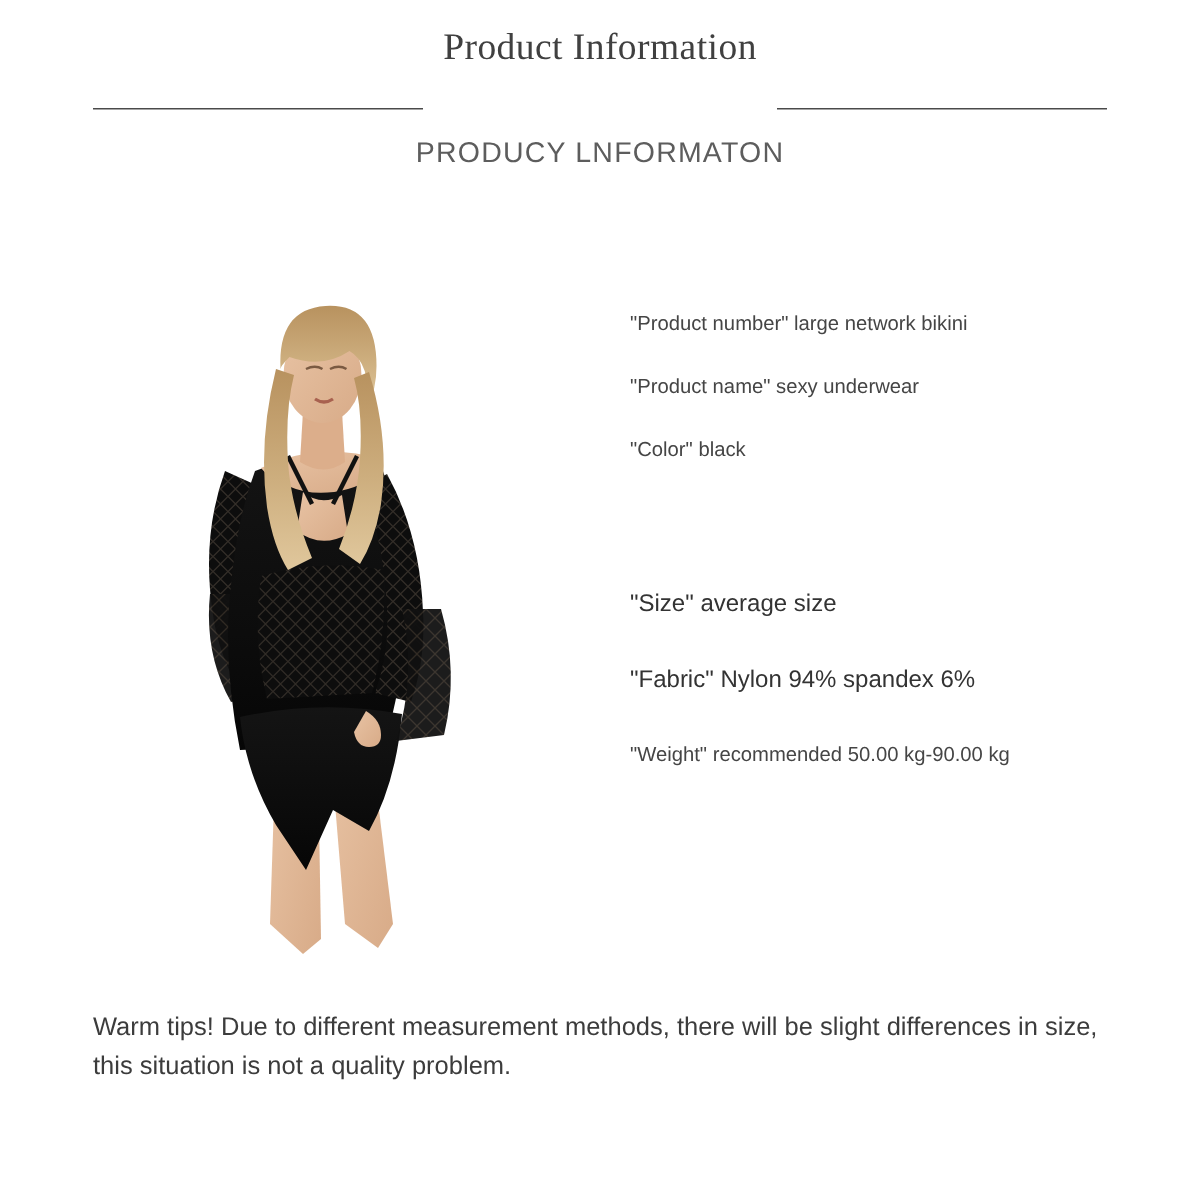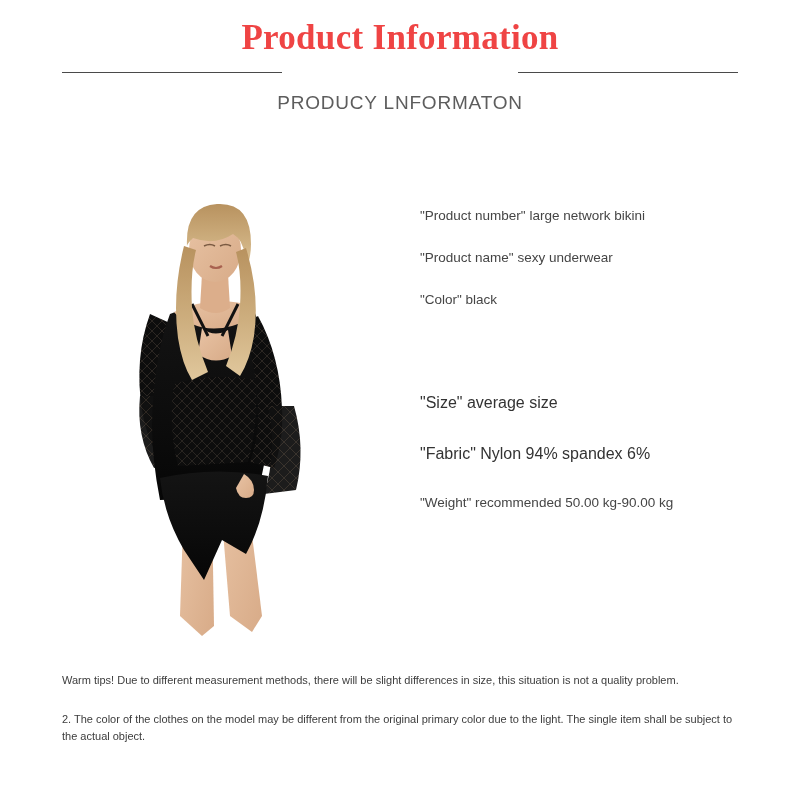--- a/index.html
+++ b/index.html
@@ -24,23 +24,23 @@
 
   
   .header {
     position: absolute;
     top: 18px;
     left: 0;
     width: 800px;
     text-align: center;
   }
   .main-title {
-    font-size: 35px;
-    font-weight: 700;
-    color: #ef4444;
+    font-size: 25px;
+    font-weight: 400;
+    color: #404040;
     letter-spacing: 0.3px;
     font-family: "Liberation Serif", serif;
   }
   .rule-wrap {
     position: absolute;
     top: 72px;
     left: 0;
     width: 800px;
     height: 2px;
   }
@@ -108,21 +108,21 @@
   }
 
   
   .notes {
     position: absolute;
     left: 62px;
     top: 672px;
     width: 680px;
   }
   .note {
-    font-size: 11px;
+    font-size: 17px;
     color: #3c3c3c;
     line-height: 1.55;
     margin-bottom: 22px;
   }
 </style>
 </head>
 <body>
 
 <div class="page">
 
@@ -208,16 +208,15 @@
     <div class="spec-line">"Product name" sexy underwear</div>
     <div class="spec-line">"Color" black</div>
     <div class="spec-gap"></div>
     <div class="spec-line big">"Size" average size</div>
     <div class="spec-line big">"Fabric" Nylon 94% spandex 6%</div>
     <div class="spec-line">"Weight" recommended 50.00 kg-90.00 kg</div>
   </div>
 
   <div class="notes">
     <div class="note">Warm tips! Due to different measurement methods, there will be slight differences in size, this situation is not a quality problem.</div>
-    <div class="note">2. The color of the clothes on the model may be different from the original primary color due to the light. The single item shall be subject to the actual object.</div>
   </div>
 
 </div>
 
 </body></html>

